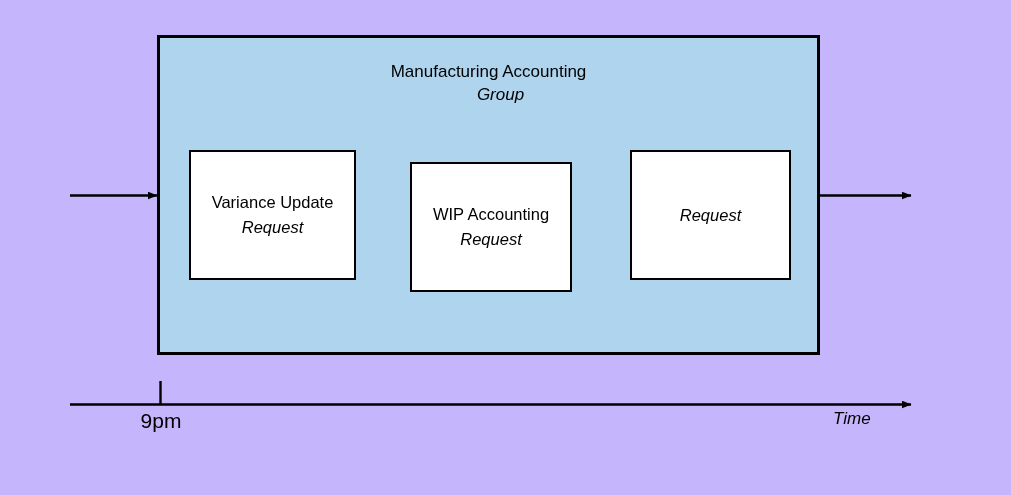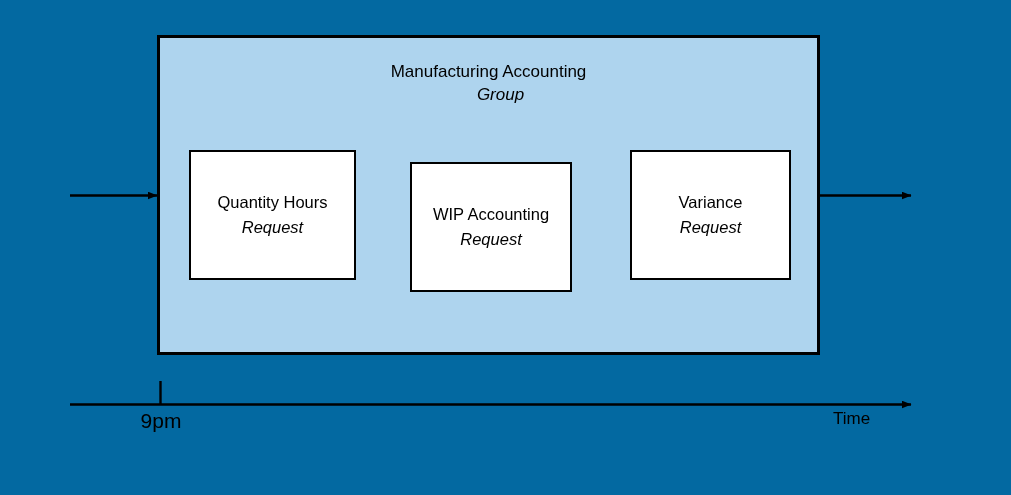--- a/index.html
+++ b/index.html
@@ -9,21 +9,21 @@
     background: #ffffff;
   }
   body {
     font-family: "Liberation Sans", sans-serif;
     color: #000000;
   }
   #canvas {
     position: relative;
     width: 1011px;
     height: 495px;
-    background: #0369a1;
+    background: #c4b5fd;
     overflow: hidden;
   }
   #diagram-svg {
     position: absolute;
     left: 0;
     top: 0;
     width: 1011px;
     height: 495px;
   }
   .group-rect {
@@ -81,20 +81,21 @@
     text-align: center;
     font-size: 21px;
     line-height: 20px;
     color: #000000;
   }
   .axis-end-label {
     position: absolute;
     top: 409px;
     font-size: 17px;
     line-height: 20px;
+    font-style: italic;
     color: #000000;
   }
 </style>
 </head>
 <body>
 
 <div id="canvas">
 
   <svg id="diagram-svg" viewBox="0 0 1011 495" xmlns="http://www.w3.org/2000/svg">
     <defs>
@@ -127,35 +128,34 @@
 
   <div class="group-rect"></div>
 
   <div class="group-title">
     <div>Manufacturing Accounting</div>
     <div class="italic-line">Group</div>
   </div>
 
   <div class="proc-box proc-box-1">
     <div class="proc-label">
-      <div>Quantity Hours</div>
+      <div>Variance Update</div>
       <div class="italic-line">Request</div>
     </div>
   </div>
 
   <div class="proc-box proc-box-2">
     <div class="proc-label">
       <div>WIP Accounting</div>
       <div class="italic-line">Request</div>
     </div>
   </div>
 
   <div class="proc-box proc-box-3">
     <div class="proc-label">
-      <div>Variance</div>
       <div class="italic-line">Request</div>
     </div>
   </div>
 
   <div class="axis-tick-label" style="left:121px;">9pm</div>
 
   <div class="axis-end-label" style="left:833px;">Time</div>
 
 </div>
 

